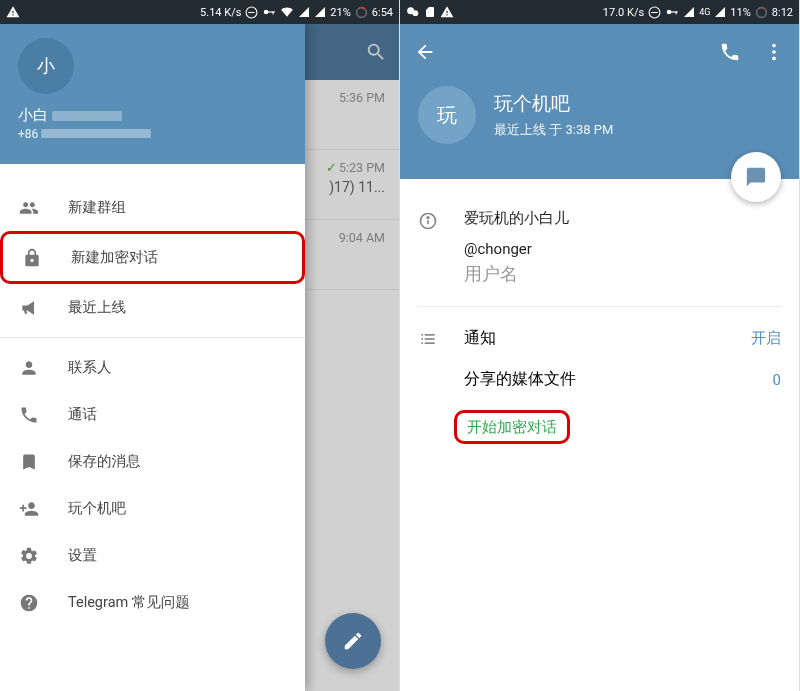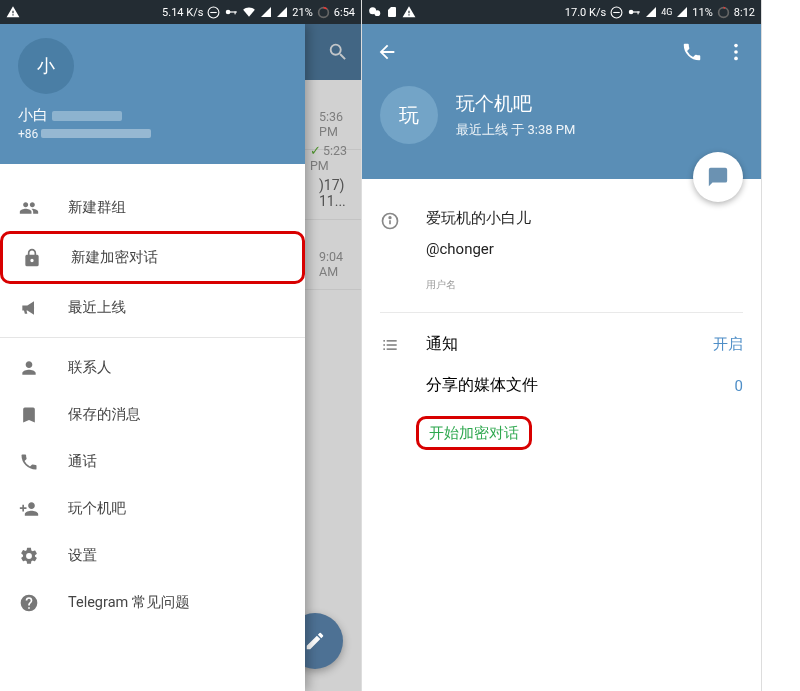--- a/index.html
+++ b/index.html
@@ -1,19 +1,19 @@
 <!DOCTYPE html>
 <html><head>
 <meta charset="utf-8">
 <style>
   * { box-sizing: border-box; margin: 0; padding: 0; }
   body { font-family: -apple-system, Roboto, "Helvetica Neue", Arial, sans-serif; background: #fff; width: 800px; height: 691px; overflow: hidden; }
   .canvas { display: flex; width: 800px; height: 691px; }
   .phone { position: relative; height: 100%; border-right: 1px solid #ddd; background: #fff; }
-  .phone-left { width: 362px; }
+  .phone-left { width: 400px; }
   .phone-right { width: 400px; }
 
   .status-bar { position: absolute; top:0; left:0; right:0; height: 24px; background: #232c33; color: #fff; display: flex; align-items: center; justify-content: flex-end; padding: 0 6px; font-size: 11px; gap: 4px; z-index: 5; }
   .status-bar .left-icons { position:absolute; left:6px; display:flex; gap:4px; align-items:center; }
   .sb-ic { display:inline-flex; align-items:center; }
 
   .app-header { position:absolute; top:24px; left:0; right:0; height:56px; background:#517da2; color:#fff; display:flex; align-items:center; justify-content:flex-end; padding:0 12px; z-index:1; }
   .app-header .search-ic { opacity:.9; }
 
   
@@ -27,21 +27,21 @@
 
   .drawer-list { padding: 20px 0; }
   .drawer-item { display:flex; align-items:center; height:47px; padding: 0 18px; gap: 28px; color:#444; font-size:14.5px; cursor:pointer;}
   .drawer-item .icon { width:22px; color:#777; display:flex; justify-content:center; }
   .drawer-divider { height:1px; background:#e5e5e5; margin:6px 0;}
 
   .highlight-box { border: 3px solid #d80000; border-radius: 10px; padding: 0; }
 
   
   .chat-bg { position:absolute; top:80px; left:0; right:0; bottom:0; z-index:1; padding-left:305px; }
-  .chat-row { height:70px; border-bottom:1px solid #eee; padding: 10px 14px; display:flex; flex-direction:column; align-items:flex-end; justify-content:flex-end; color:#999; font-size:12.5px; gap:4px;}
+  .chat-row { height:70px; border-bottom:1px solid #eee; padding: 10px 14px; display:flex; flex-direction:column; align-items:flex-end; justify-content:flex-start; color:#999; font-size:12.5px; gap:4px;}
   .chat-row .line2 { color:#666; font-size:14px; }
   .chk { color:#5fb336; font-size:13px; margin-right:2px;}
 
   .fab { position:absolute; right:18px; bottom:22px; width:56px; height:56px; border-radius:50%; background:#4d7194; display:flex; align-items:center; justify-content:center; color:#fff; box-shadow:0 3px 8px rgba(0,0,0,.3); z-index:3; }
   .scrim { position:absolute; top:24px; left:305px; right:0; bottom:0; background:rgba(0,0,0,0.18); z-index:3; }
 
   
   .profile-header { position:absolute; top:24px; left:0; right:0; height:155px; background:#5a8eb6; color:#fff; z-index:1; }
   .ph-toolbar { display:flex; align-items:center; height:56px; padding:0 14px; justify-content:space-between;}
   .ph-right-icons { display:flex; align-items:center; gap:22px;}
@@ -50,21 +50,21 @@
   .ph-name { font-size:19px; font-weight:500; }
   .ph-sub { font-size:13px; opacity:.9; margin-top:4px;}
   .fab-sm { position:absolute; right:18px; top:152px; width:50px; height:50px; border-radius:50%; background:#fff; color:#6b92b2; display:flex; align-items:center; justify-content:center; box-shadow: 0 2px 6px rgba(0,0,0,.3); z-index:2;}
 
   .profile-content { position:absolute; top:179px; left:0; right:0; padding: 20px 18px 18px; }
   .pc-row { display:flex; gap:26px; align-items:flex-start; padding: 10px 0; }
   .pc-icon { width:20px; color:#888; flex-shrink:0; margin-top:2px;}
   .pc-main { flex:1; }
   .pc-title { font-size:15px; color:#222; }
   .pc-sub { font-size:15px; color:#222; margin-top:12px;}
-  .pc-caption { font-size:10px; color:#999; margin-top:20px;}
+  .pc-caption { font-size:18px; color:#999; margin-top:4px;}
   .pc-value { color:#4e8ec7; font-size:15px;}
   .pc-row-flex { display:flex; justify-content:space-between; align-items:center;}
   .divider-full { height:1px; background:#e9e9e9; margin: 10px 0;}
   .green-action { color:#2fa84f; font-size:15px; }
   .highlight-box2 { border: 3px solid #d80000; border-radius: 10px; padding: 4px 10px; margin-left:-10px; display:inline-block;}
 
   svg { display:block; }
 </style>
 </head>
 <body>
@@ -190,32 +190,32 @@
           <span class="icon">
               <svg width="20" height="20" viewBox="0 0 24 24" fill="#777">
                 <path d="M12 12c2.21 0 4-1.79 4-4s-1.79-4-4-4-4 1.79-4 4 1.79 4 4 4zm0 2c-2.67 0-8 1.34-8 4v2h16v-2c0-2.66-5.33-4-8-4z"></path>
               </svg>
             </span>
           <span>联系人</span>
         </div>
         <div class="drawer-item">
           <span class="icon">
               <svg width="20" height="20" viewBox="0 0 24 24" fill="#777">
+                <path d="M6.62 10.79a15.05 15.05 0 006.59 6.59l2.2-2.2a1 1 0 011.05-.24 11.36 11.36 0 003.55.57 1 1 0 011 1V20a1 1 0 01-1 1A17 17 0 013 4a1 1 0 011-1h3.49a1 1 0 011 1 11.36 11.36 0 00.57 3.55 1 1 0 01-.24 1.05l-2.2 2.19z"></path>
+              </svg>
+            </span>
+          <span>通话</span>
+        </div>
+        <div class="drawer-item">
+          <span class="icon">
+              <svg width="20" height="20" viewBox="0 0 24 24" fill="#777">
                 <path d="M17 3H7a2 2 0 00-2 2v16l7-3 7 3V5a2 2 0 00-2-2z"></path>
               </svg>
             </span>
           <span>保存的消息</span>
-        </div>
-        <div class="drawer-item">
-          <span class="icon">
-              <svg width="20" height="20" viewBox="0 0 24 24" fill="#777">
-                <path d="M6.62 10.79a15.05 15.05 0 006.59 6.59l2.2-2.2a1 1 0 011.05-.24 11.36 11.36 0 003.55.57 1 1 0 011 1V20a1 1 0 01-1 1A17 17 0 013 4a1 1 0 011-1h3.49a1 1 0 011 1 11.36 11.36 0 00.57 3.55 1 1 0 01-.24 1.05l-2.2 2.19z"></path>
-              </svg>
-            </span>
-          <span>通话</span>
         </div>
         <div class="drawer-item">
           <span class="icon">
               <svg width="20" height="20" viewBox="0 0 24 24" fill="#777">
                 <path d="M15 12c2.21 0 4-1.79 4-4s-1.79-4-4-4-4 1.79-4 4 1.79 4 4 4zm-9-2V7H4v3H1v2h3v3h2v-3h3v-2H6zm9 4c-2.67 0-8 1.34-8 4v2h16v-2c0-2.66-5.33-4-8-4z"></path>
               </svg>
             </span>
           <span>玩个机吧</span>
         </div>
         <div class="drawer-item">

